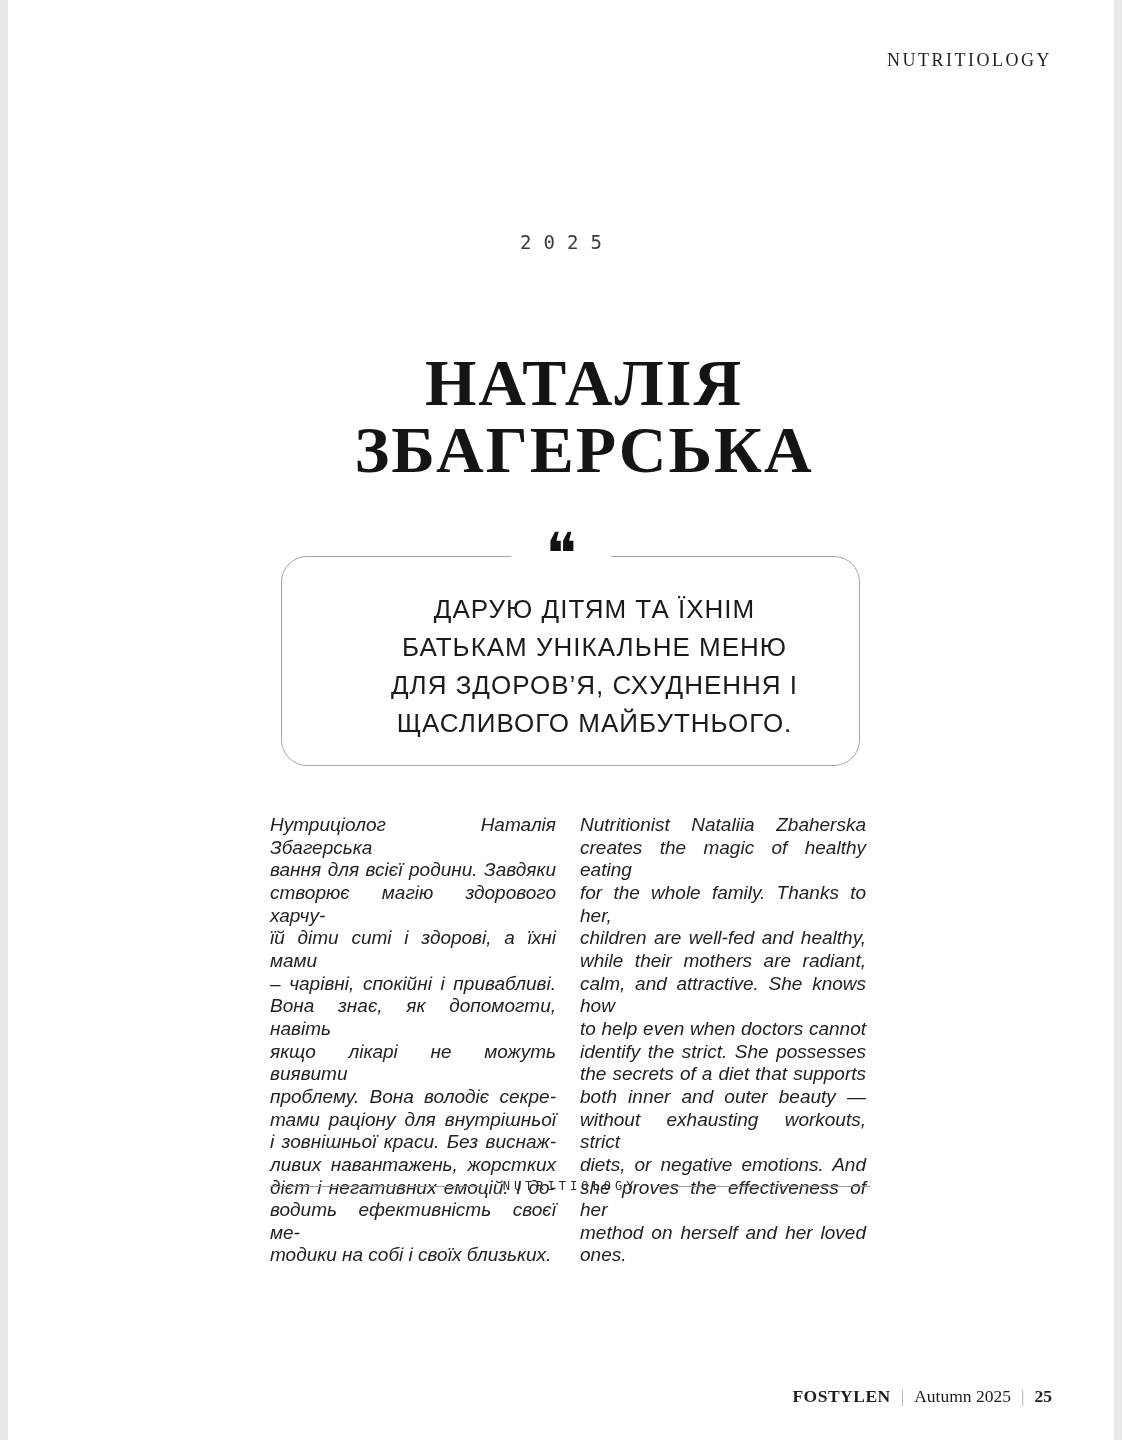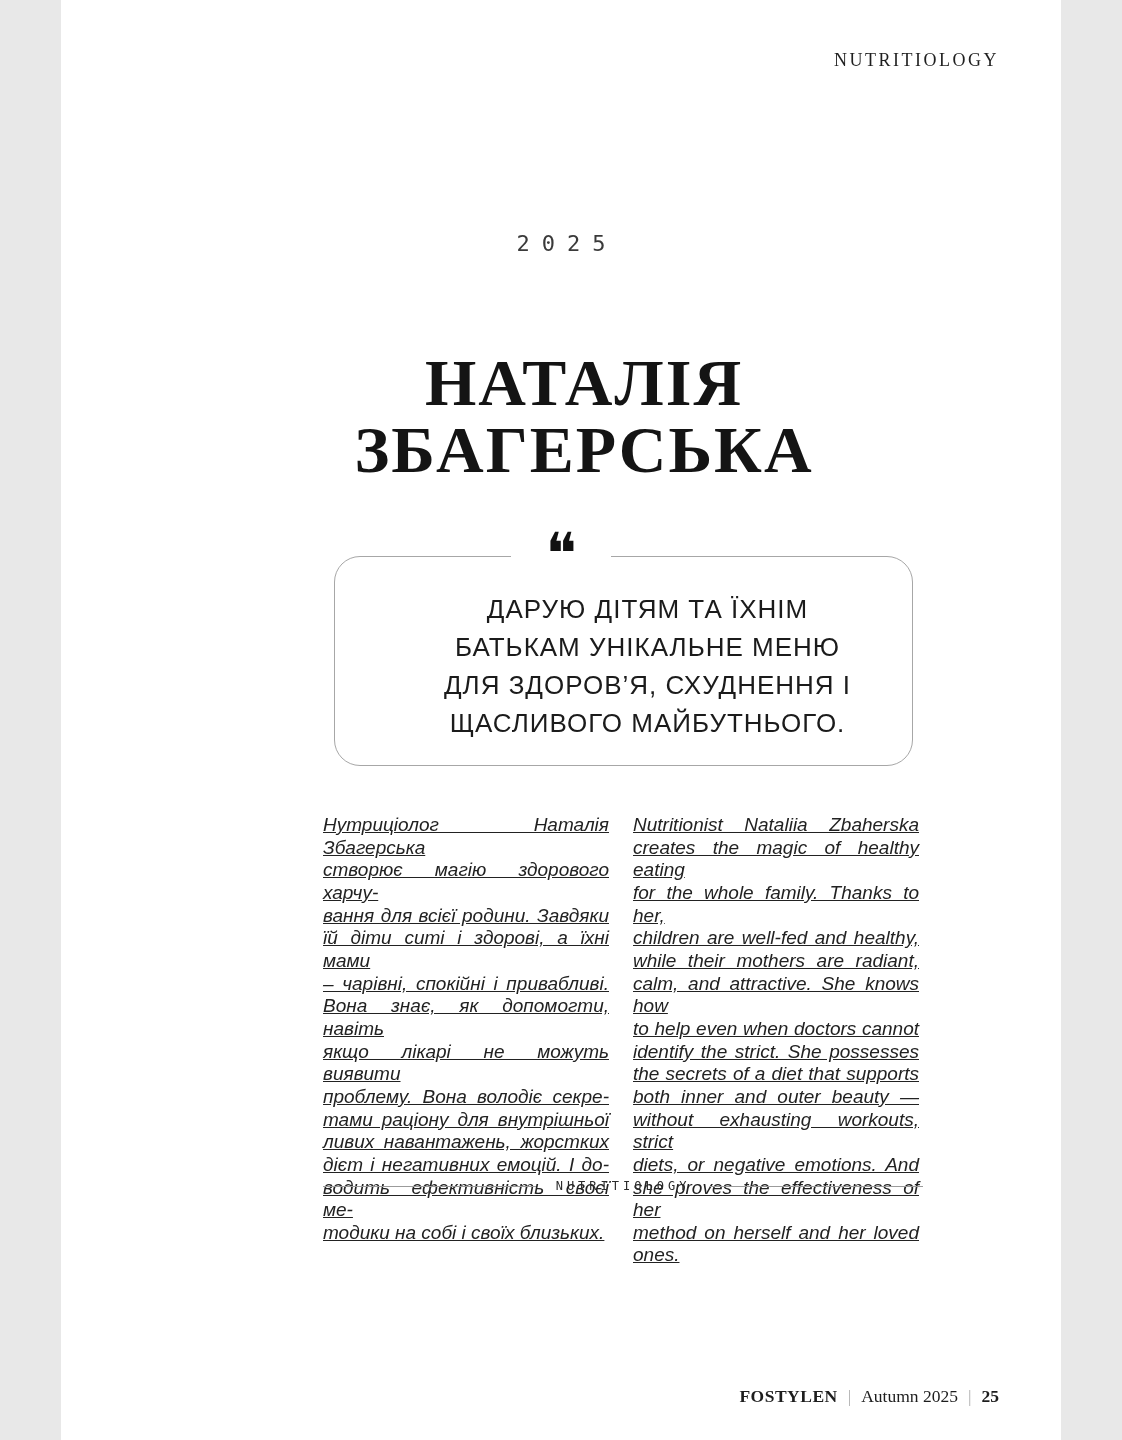--- a/index.html
+++ b/index.html
@@ -1,19 +1,19 @@
 <!DOCTYPE html>
 <html><head>
 <meta charset="utf-8">
 <style>
   * { margin: 0; padding: 0; box-sizing: border-box; }
   html, body { background: #e8e8e8; }
   .page {
     position: relative;
-    width: 1000px;
+    width: 1106px;
     height: 1440px;
     margin: 0 auto;
     background: #ffffff;
     overflow: hidden;
     font-family: "Liberation Serif", serif;
     color: #1c1c1c;
   }
 
   
   .running-head {
@@ -27,21 +27,21 @@
   }
 
   
   .year {
     position: absolute;
     top: 231px;
     left: 0;
     width: 100%;
     text-align: center;
     font-family: "DejaVu Sans Mono", monospace;
-    font-size: 22px;
+    font-size: 19px;
     font-weight: 400;
     letter-spacing: 12px;
     text-indent: 12px; 
     color: #3a3a3a;
   }
 
   
   .title {
     position: absolute;
     top: 349px;
@@ -109,21 +109,20 @@
     display: flex;
     gap: 24px;
   }
   .column {
     width: 286px;
     font-family: "Liberation Sans", sans-serif;
     font-style: italic;
     font-size: 19px;
     line-height: 22.65px;
     color: #222222;
-    text-decoration: underline;
   }
   .column .body-line {
     text-align: justify;
     text-align-last: justify;
   }
   .column .body-line:last-child {
     text-align-last: left;
   }
 
   
@@ -185,28 +184,29 @@
   <div class="quote-glyph"><span>❝</span></div>
 
   <div class="quote-text">ДАРУЮ ДІТЯМ ТА ЇХНІМ
 БАТЬКАМ УНІКАЛЬНЕ МЕНЮ
 ДЛЯ ЗДОРОВ’Я, СХУДНЕННЯ І
 ЩАСЛИВОГО МАЙБУТНЬОГО.</div>
 
   <div class="columns">
     <div class="column">
         <div class="body-line">Нутриціолог Наталія Збагерська</div>
+        <div class="body-line">вання для всієї родини. Завдяки</div>
         <div class="body-line">створює магію здорового харчу-</div>
-        <div class="body-line">вання для всієї родини. Завдяки</div>
         <div class="body-line">їй діти ситі і здорові, а їхні мами</div>
         <div class="body-line">– чарівні, спокійні і привабливі.</div>
         <div class="body-line">Вона знає, як допомогти, навіть</div>
         <div class="body-line">якщо лікарі не можуть виявити</div>
         <div class="body-line">проблему. Вона володіє секре-</div>
         <div class="body-line">тами раціону для внутрішньої</div>
+        <div class="body-line">і зовнішньої краси. Без виснаж-</div>
         <div class="body-line">ливих навантажень, жорстких</div>
         <div class="body-line">дієт і негативних емоцій. І до-</div>
         <div class="body-line">водить ефективність своєї ме-</div>
         <div class="body-line">тодики на собі і своїх близьких.</div>
       </div>
     <div class="column">
         <div class="body-line">Nutritionist Nataliia Zbaherska</div>
         <div class="body-line">creates the magic of healthy eating</div>
         <div class="body-line">for the whole family. Thanks to her,</div>
         <div class="body-line">children are well-fed and healthy,</div>

